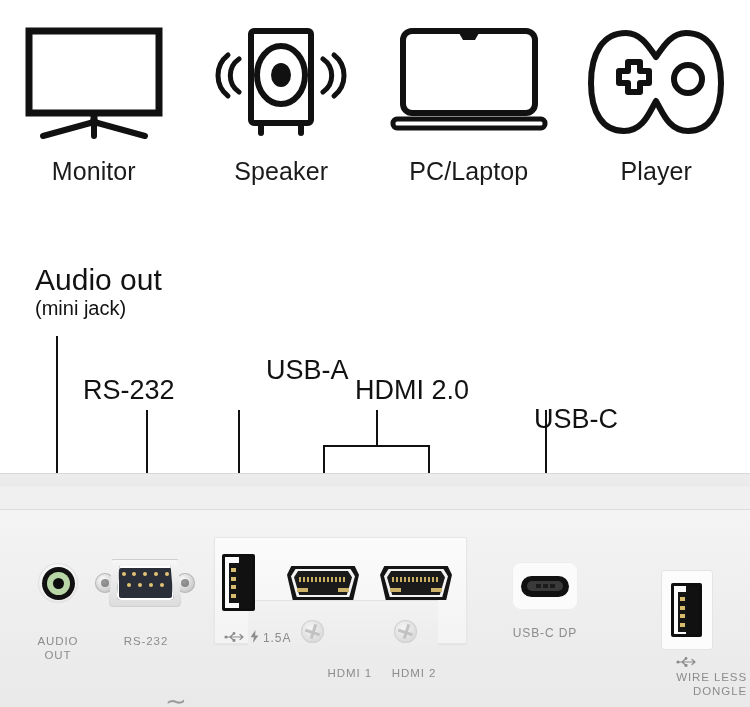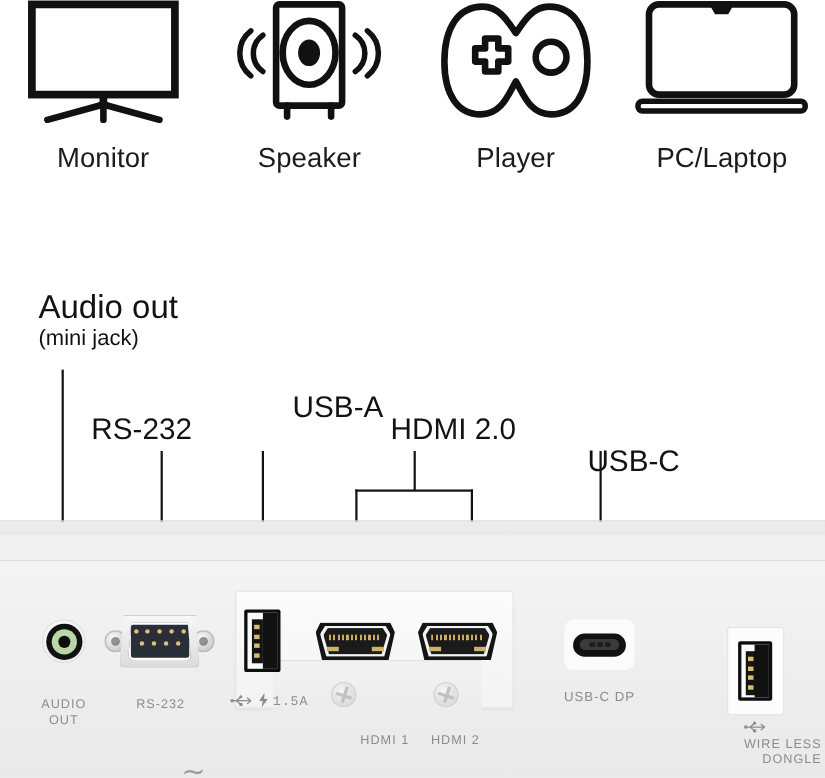--- a/index.html
+++ b/index.html
@@ -8,23 +8,24 @@
     width: 750px; height: 707px;
     background: #ffffff;
     font-family: "Liberation Sans", sans-serif;
     overflow: hidden;
     position: relative;
   }
 
   
   .device-row {
     position: absolute;
-    top: 0; left: 0;
+    top: 11px; left: 0;
     width: 750px; height: 175px;
     display: flex;
+    align-items: flex-end;
   }
   .device {
     flex: 1 1 0;
     display: flex;
     flex-direction: column;
     align-items: center;
     justify-content: flex-start;
   }
   .device-icon {
     height: 112px;
@@ -321,40 +322,40 @@
         <path d="M22 28 a26 26 0 0 0 0 41" fill="none" stroke="#111" stroke-width="5" stroke-linecap="round"></path>
         <path d="M117 32 a20 20 0 0 1 0 33" fill="none" stroke="#111" stroke-width="5" stroke-linecap="round"></path>
         <path d="M128 28 a26 26 0 0 1 0 41" fill="none" stroke="#111" stroke-width="5" stroke-linecap="round"></path>
       </svg>
     </div>
     <div class="device-label">Speaker</div>
   </div>
 
   <div class="device">
     <div class="device-icon">
+      <svg width="160" height="112" viewBox="0 0 160 112" aria-hidden="true">
+        <rect x="14" y="4" width="132" height="82" rx="9" fill="none" stroke="#111" stroke-width="6"></rect>
+        <path d="M70 6 h20 l-4 7 h-12 z" fill="#111"></path>
+        <rect x="4" y="92" width="152" height="9" rx="4" fill="none" stroke="#111" stroke-width="5"></rect>
+      </svg>
+    </div>
+    <div class="device-label">PC/Laptop</div>
+  </div>
+
+  <div class="device">
+    <div class="device-icon">
       <svg width="150" height="112" viewBox="0 0 150 112" aria-hidden="true">
         <path d="M45 6 C22 6 10 26 10 56 C10 86 22 104 43 104 C62 104 68 86 75 74
                  C82 86 88 104 107 104 C128 104 140 86 140 56 C140 26 128 6 105 6
                  C90 6 82 20 75 30 C68 20 60 6 45 6 Z" fill="none" stroke="#111" stroke-width="6" stroke-linejoin="round"></path>
         <path d="M38 44 h9 v-9 h12 v9 h9 v12 h-9 v9 h-12 v-9 h-9 z" fill="none" stroke="#111" stroke-width="6" stroke-linejoin="round"></path>
         <circle cx="107" cy="52" r="14" fill="none" stroke="#111" stroke-width="6"></circle>
       </svg>
     </div>
     <div class="device-label">Player</div>
-  </div>
-
-  <div class="device">
-    <div class="device-icon">
-      <svg width="160" height="112" viewBox="0 0 160 112" aria-hidden="true">
-        <rect x="14" y="4" width="132" height="82" rx="9" fill="none" stroke="#111" stroke-width="6"></rect>
-        <path d="M70 6 h20 l-4 7 h-12 z" fill="#111"></path>
-        <rect x="4" y="92" width="152" height="9" rx="4" fill="none" stroke="#111" stroke-width="5"></rect>
-      </svg>
-    </div>
-    <div class="device-label">PC/Laptop</div>
   </div>
 </div>
 
 <div class="callout big audio-callout">
   <span>Audio out</span>
   <span class="l2">(mini jack)</span>
 </div>
 
 <div class="callout port lbl-rs232">RS-232</div>
 <div class="callout port lbl-usba">USB-A</div>
@@ -422,21 +423,21 @@
           <div class="usba-contacts">
             <i></i>
             <i></i>
             <i></i>
             <i></i>
           </div>
           <div class="usba-blk"></div>
         </div>
       </div>
     </div>
-    <div class="usb-icon-row" style="left:209px; top:120px;font-family:Liberation Mono, monospace;">
+    <div class="usb-icon-row" style="left:224px; top:120px;">
       <span>
         <svg width="22" height="12" viewBox="0 0 22 12" aria-hidden="true">
           <path d="M2 6 h17 M6 6 l4 -3.5 M10 2.5 v-0.5 M6 6 l4 3.5 M19 6 l-3 -2.5 M19 6 l-3 2.5" stroke="#8c8c8c" stroke-width="1.2" fill="none" stroke-linecap="round"></path>
           <circle cx="2" cy="6" r="1.6" fill="#8c8c8c"></circle>
           <circle cx="10" cy="2.4" r="1.4" fill="#8c8c8c"></circle>
           <rect x="8.6" y="8" width="2.8" height="2.8" fill="#8c8c8c"></rect>
         </svg>
       </span>
       <span>
         <svg width="9" height="13" viewBox="0 0 9 13" aria-hidden="true">

